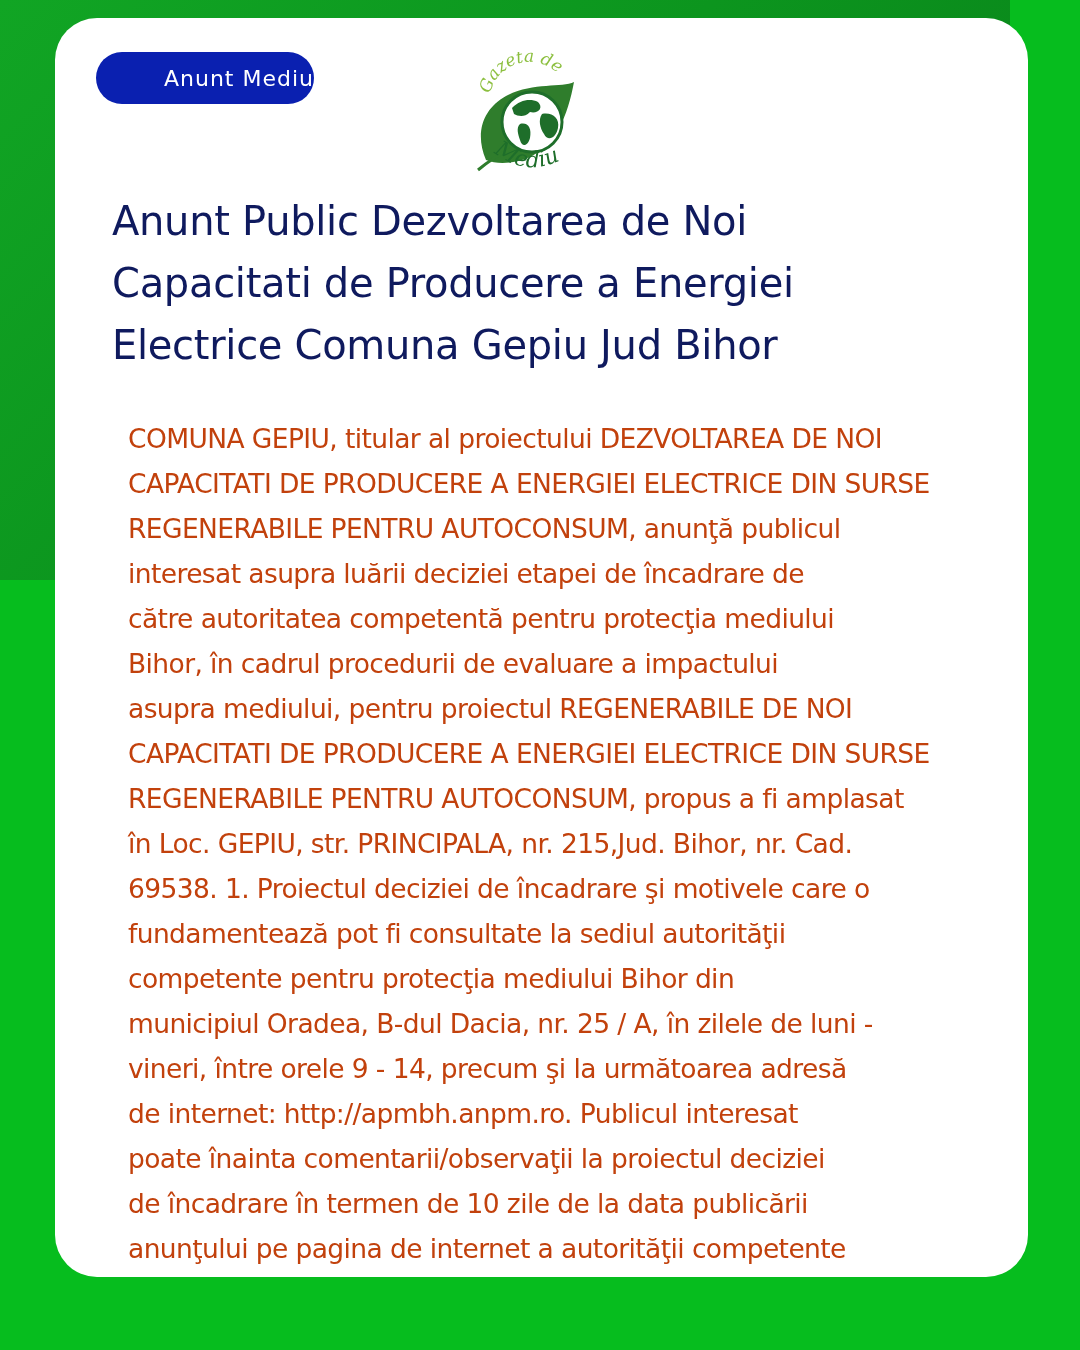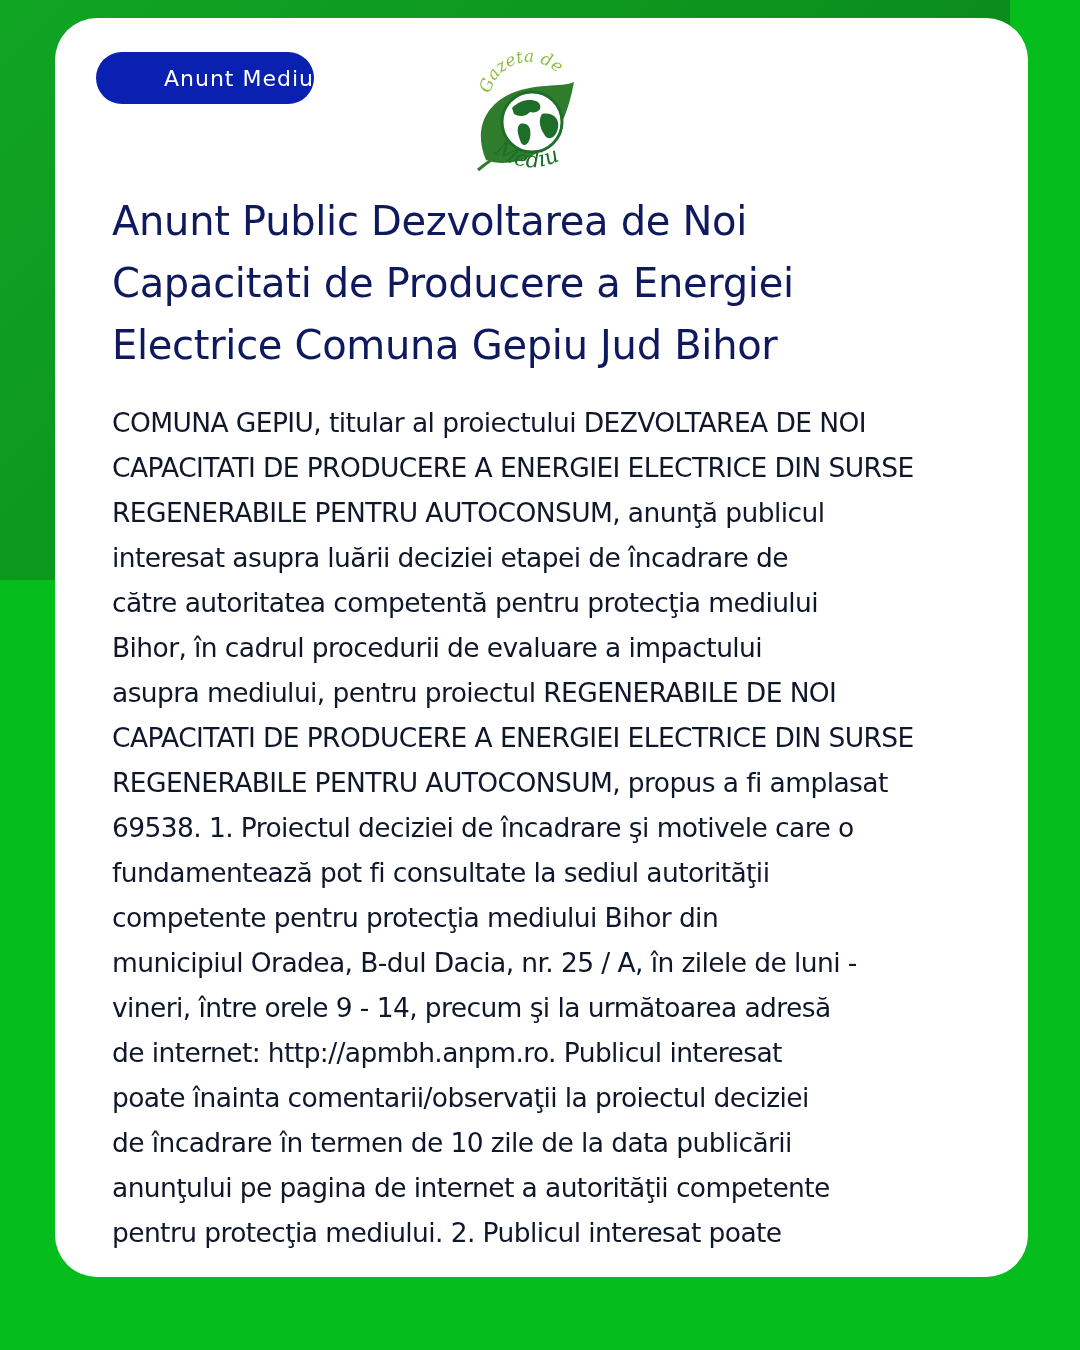--- a/index.html
+++ b/index.html
@@ -66,22 +66,22 @@
       font-weight: normal;
       font-size: 40px;
       line-height: 62px;
       letter-spacing: -0.3px;
     }
     .body-text {
       position: absolute;
       left: 57px;
       top: 382px;
       width: 870px;
-      margin: 0;
-      color: #0f172a;
+      margin: 16px;
+      color: #c2410c;
       font-family: "DejaVu Sans", sans-serif;
       font-size: 26.5px;
       line-height: 45px;
       letter-spacing: -0.6px;
     }
     .body-text .line {
       display: block;
       white-space: nowrap;
     }
   </style>
@@ -129,20 +129,21 @@
   <p class="body-text">
     <span class="line">COMUNA GEPIU, titular al proiectului DEZVOLTAREA DE NOI</span>
     <span class="line">CAPACITATI DE PRODUCERE A ENERGIEI ELECTRICE DIN SURSE</span>
     <span class="line">REGENERABILE PENTRU AUTOCONSUM, anunţă publicul</span>
     <span class="line">interesat asupra luării deciziei etapei de încadrare de</span>
     <span class="line">către autoritatea competentă pentru protecţia mediului</span>
     <span class="line">Bihor, în cadrul procedurii de evaluare a impactului</span>
     <span class="line">asupra mediului, pentru proiectul REGENERABILE DE NOI</span>
     <span class="line">CAPACITATI DE PRODUCERE A ENERGIEI ELECTRICE DIN SURSE</span>
     <span class="line">REGENERABILE PENTRU AUTOCONSUM, propus a fi amplasat</span>
+    <span class="line">în Loc. GEPIU, str. PRINCIPALA, nr. 215,Jud. Bihor, nr. Cad.</span>
     <span class="line">69538. 1. Proiectul deciziei de încadrare şi motivele care o</span>
     <span class="line">fundamentează pot fi consultate la sediul autorităţii</span>
     <span class="line">competente pentru protecţia mediului Bihor din</span>
     <span class="line">municipiul Oradea, B-dul Dacia, nr. 25 / A, în zilele de luni -</span>
     <span class="line">vineri, între orele 9 - 14, precum şi la următoarea adresă</span>
     <span class="line">de internet: http://apmbh.anpm.ro. Publicul interesat</span>
     <span class="line">poate înainta comentarii/observaţii la proiectul deciziei</span>
     <span class="line">de încadrare în termen de 10 zile de la data publicării</span>
     <span class="line">anunţului pe pagina de internet a autorităţii competente</span>
     <span class="line">pentru protecţia mediului. 2. Publicul interesat poate</span>

